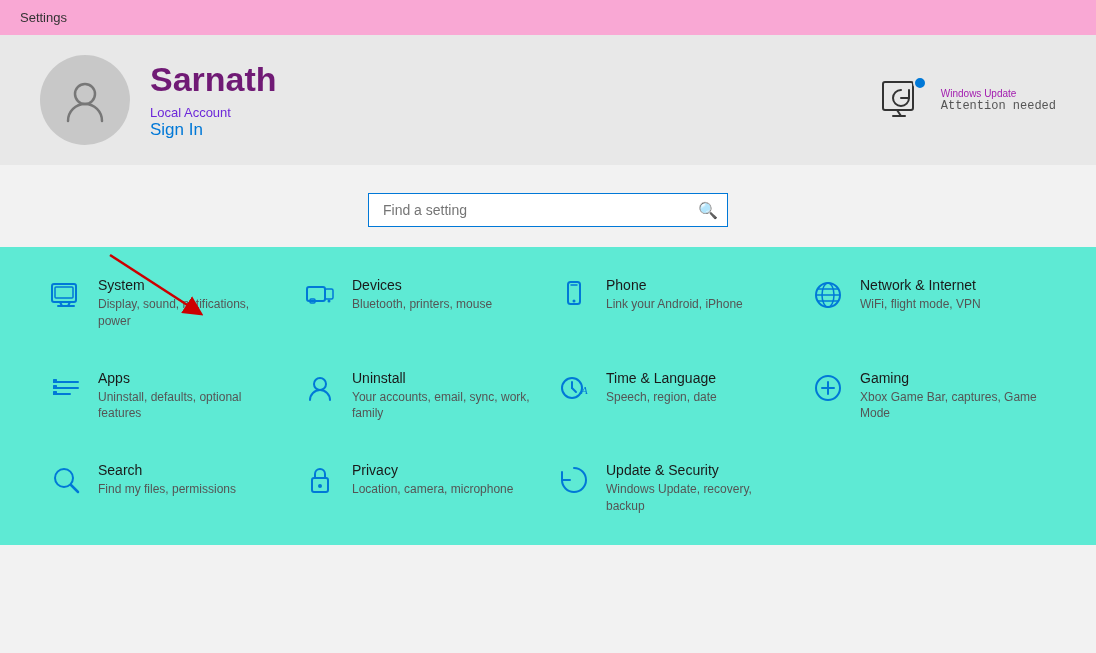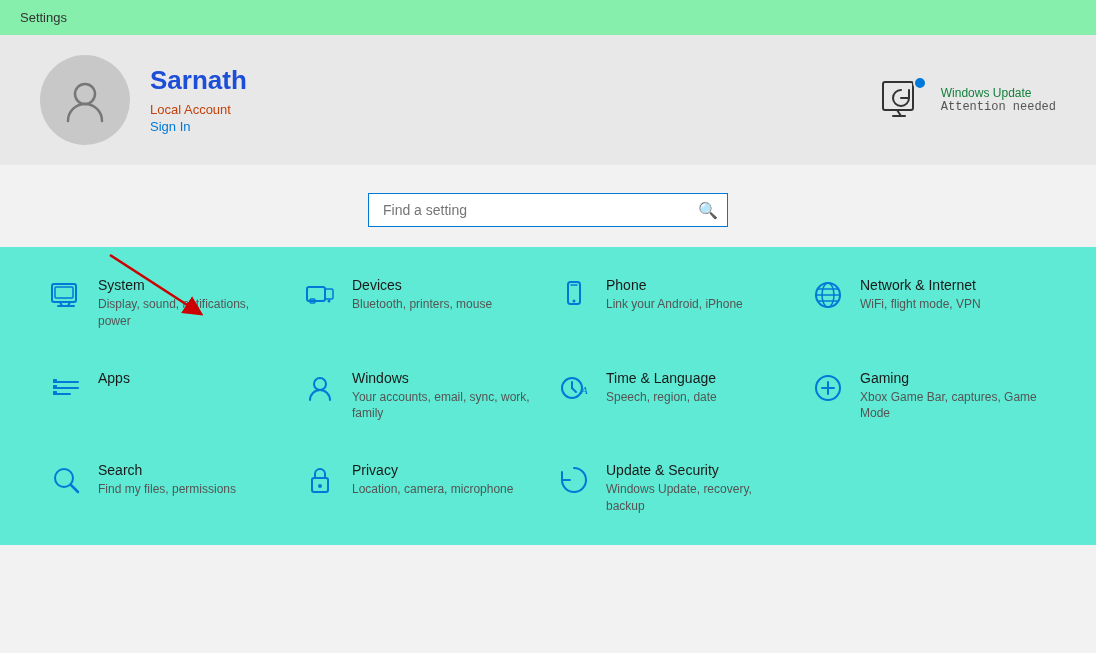--- a/index.html
+++ b/index.html
@@ -8,21 +8,21 @@
       background: #f2f2f2;
       width: 1096px;
       height: 653px;
       overflow: hidden;
       position: relative;
     }
     .title-bar {
       padding: 10px 20px;
       font-size: 13px;
       color: #333;
-      background: #86efac;
+      background: #f9a8d4;
     }
     .header {
       background: #e8e8e8;
       padding: 20px 40px 20px 40px;
       display: flex;
       align-items: center;
       justify-content: space-between;
     }
     .user-section {
       display: flex;
@@ -36,31 +36,31 @@
       background: #c8c8c8;
       display: flex;
       align-items: center;
       justify-content: center;
     }
     .avatar svg {
       width: 50px;
       height: 50px;
     }
     .user-info .user-name {
-      font-size: 26px;
+      font-size: 34px;
       font-weight: 600;
-      color: #1d4ed8;
+      color: #701a75;
     }
     .user-info .account-type {
       font-size: 13px;
-      color: #c2410c;
+      color: #6d28d9;
       margin-top: 6px;
     }
     .user-info .sign-in {
-      font-size: 13px;
+      font-size: 17px;
       color: #0078d7;
       cursor: pointer;
       margin-top: 4px;
       text-decoration: none;
     }
     .windows-update {
       display: flex;
       align-items: center;
       gap: 14px;
       cursor: pointer;
@@ -78,23 +78,23 @@
       position: absolute;
       top: 0;
       right: 0;
       width: 14px;
       height: 14px;
       border-radius: 50%;
       background: #0078d7;
       border: 2px solid #e8e8e8;
     }
     .update-text .update-title {
-      font-size: 12px;
+      font-size: 10px;
       font-weight: 500;
-      color: #15803d;
+      color: #a21caf;
     }
     .update-text .update-sub {
       font-size: 12px;
       color: #555;
       font-family: Liberation Mono, monospace;
     }
     .search-bar-section {
       display: flex;
       justify-content: center;
       padding: 28px 0 20px 0;
@@ -278,32 +278,33 @@
         <line x1="4" y1="10" x2="28" y2="10" stroke="#0078d7" stroke-width="2" stroke-linecap="round"></line>
         <line x1="4" y1="16" x2="28" y2="16" stroke="#0078d7" stroke-width="2" stroke-linecap="round"></line>
         <line x1="4" y1="22" x2="20" y2="22" stroke="#0078d7" stroke-width="2" stroke-linecap="round"></line>
         <rect x="3" y="7" width="4" height="4" rx="0.5" fill="#0078d7"></rect>
         <rect x="3" y="13" width="4" height="4" rx="0.5" fill="#0078d7"></rect>
         <rect x="3" y="19" width="4" height="4" rx="0.5" fill="#0078d7"></rect>
       </svg>
     </div>
     <div class="setting-text">
       <div class="setting-title">Apps</div>
+      <div class="setting-desc">Uninstall, defaults, optional features</div>
     </div>
   </div>
 
   <div class="setting-item">
     <div class="setting-icon">
       <svg viewBox="0 0 32 32" fill="none" xmlns="http://www.w3.org/2000/svg">
         <circle cx="16" cy="12" r="6" stroke="#0078d7" stroke-width="2" fill="none"></circle>
         <path d="M6 28c0-5.5 4.5-10 10-10s10 4.5 10 10" stroke="#0078d7" stroke-width="2" fill="none" stroke-linecap="round"></path>
       </svg>
     </div>
     <div class="setting-text">
-      <div class="setting-title">Windows</div>
+      <div class="setting-title">Uninstall</div>
       <div class="setting-desc">Your accounts, email, sync, work, family</div>
     </div>
   </div>
 
   <div class="setting-item">
     <div class="setting-icon">
       <svg viewBox="0 0 32 32" fill="none" xmlns="http://www.w3.org/2000/svg">
         <circle cx="14" cy="16" r="10" stroke="#0078d7" stroke-width="2" fill="none"></circle>
         <line x1="14" y1="10" x2="14" y2="16" stroke="#0078d7" stroke-width="2" stroke-linecap="round"></line>
         <line x1="14" y1="16" x2="18" y2="20" stroke="#0078d7" stroke-width="2" stroke-linecap="round"></line>

